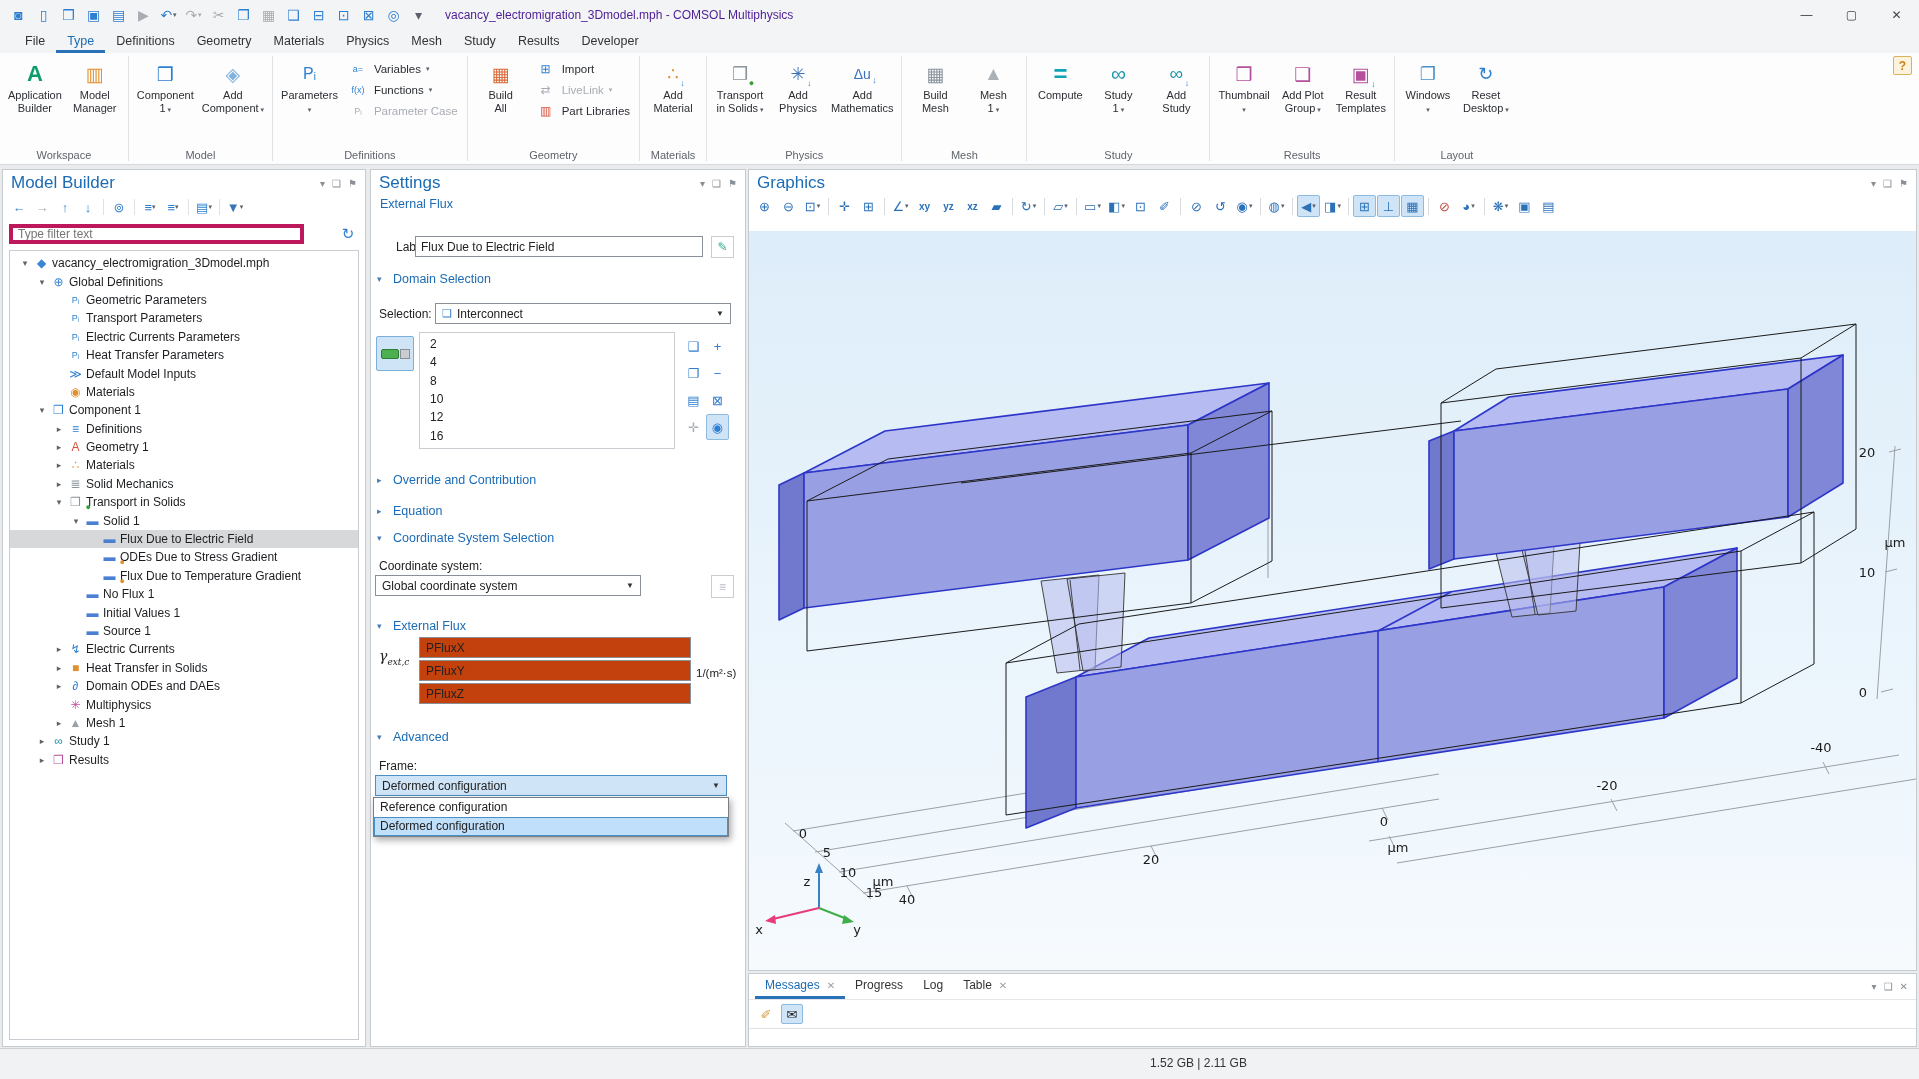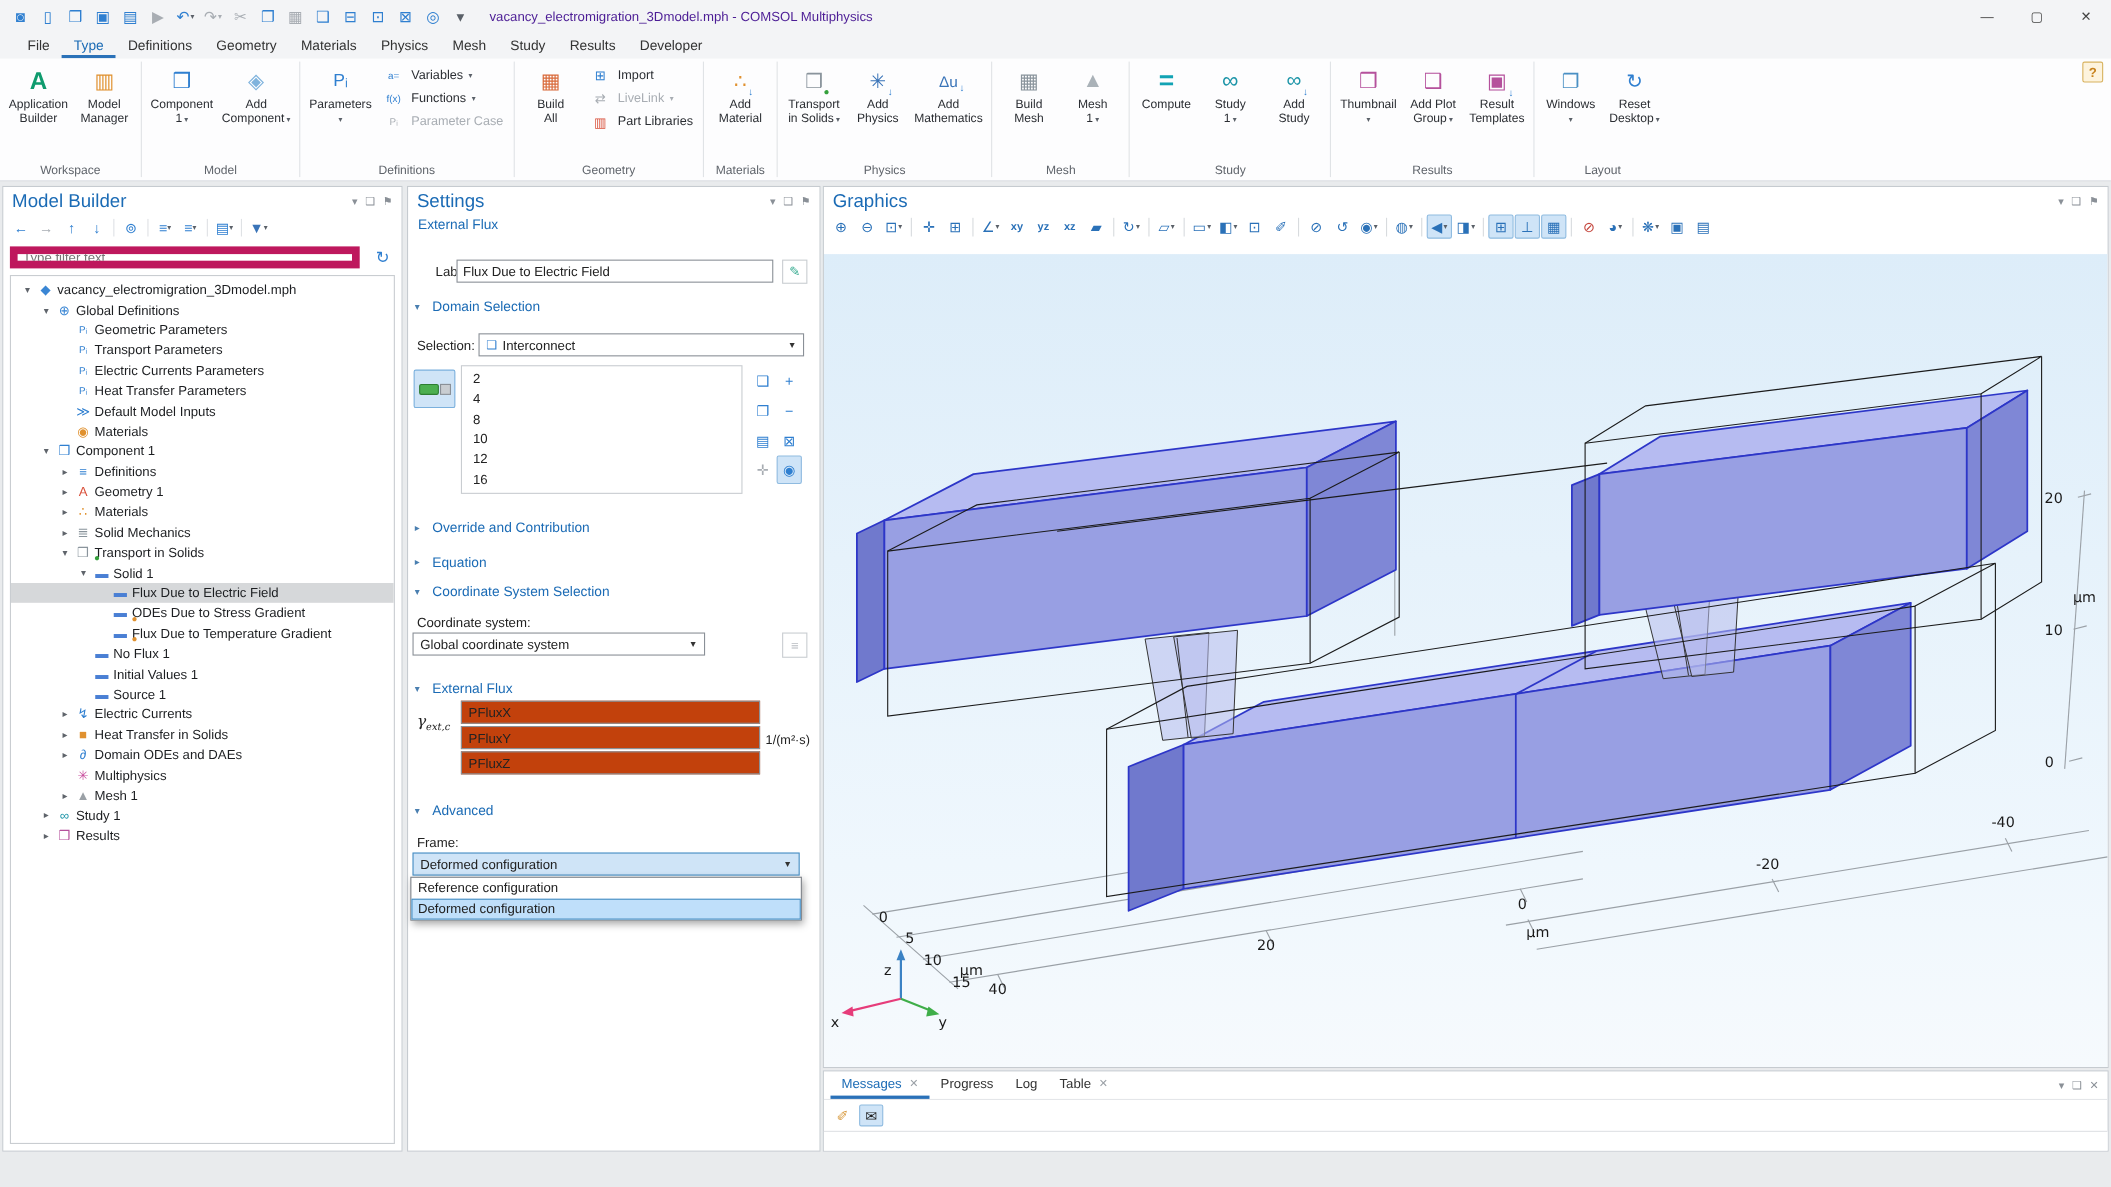--- a/index.html
+++ b/index.html
@@ -41,21 +41,21 @@
   #settings-panel{left:370px;top:169px;width:376px;height:878px;}
   #graphics-panel{left:748px;top:169px;width:1169px;height:802px;}
   #bottom-panel{left:748px;top:973px;width:1169px;height:74px;}
   .phead{display:flex;align-items:center;padding:3px 8px 0;}
   .ptitle{font-size:17px;color:#1b6bb5;}
   .picos{margin-left:auto;display:flex;gap:7px;color:#8a9097;font-size:10px;align-items:center;}
   
   #mb-tools{display:flex;align-items:center;padding:4px 6px 2px;gap:3px;}
   .ti{min-width:20px;height:20px;display:flex;align-items:center;justify-content:center;color:#2f7fd0;font-size:13px;}
   .tsep{width:1px;height:16px;background:#dfe2e5;margin:0 2px;}
-  #mb-filter{position:absolute;left:6px;top:54px;width:318px;height:20px;border:7px solid #be185d;font-size:12px;padding:0 5px;color:#444;box-sizing:border-box;font-family:inherit;}
+  #mb-filter{position:absolute;left:6px;top:54px;width:295px;height:20px;border:4px solid #be185d;font-size:12px;padding:0 5px;color:#444;box-sizing:border-box;font-family:inherit;}
   #mb-refresh{position:absolute;left:334px;top:54px;width:22px;height:20px;color:#2f7fd0;font-size:15px;display:flex;align-items:center;justify-content:center;}
   #tree{position:absolute;left:6px;right:6px;top:80px;bottom:6px;border:1px solid #c9cdd1;background:#fff;overflow:hidden;padding-top:3px;}
   .trow{display:flex;align-items:center;height:18.4px;font-size:12px;white-space:nowrap;}
   .trow.sel{background:#d6d8da;}
   .texp{width:14px;text-align:center;color:#5f646b;font-size:9px;flex:none;}
   .tico{width:19px;text-align:center;font-size:12px;flex:none;position:relative;}
   .tlabel{padding-left:1px;color:#1c1e21;}
   
   #settings-body{position:absolute;inset:0;}
   .psub{position:absolute;left:9px;top:27px;font-size:12.5px;color:#1b6bb5;}
@@ -1006,14 +1006,17 @@
           <span>✕</span>
         </span>
       </div>
     <div id="btools">
         <div class="bi" style="color: rgb(216, 154, 62);">✐</div>
         <div class="bi active">✉</div>
       </div>
     <div id="bcontent"></div>
   </div>
 
+  <div id="statusbar">
+    <span id="mem">1.52 GB | 2.11 GB</span>
+  </div>
 
 </div>
 
 </body></html>

